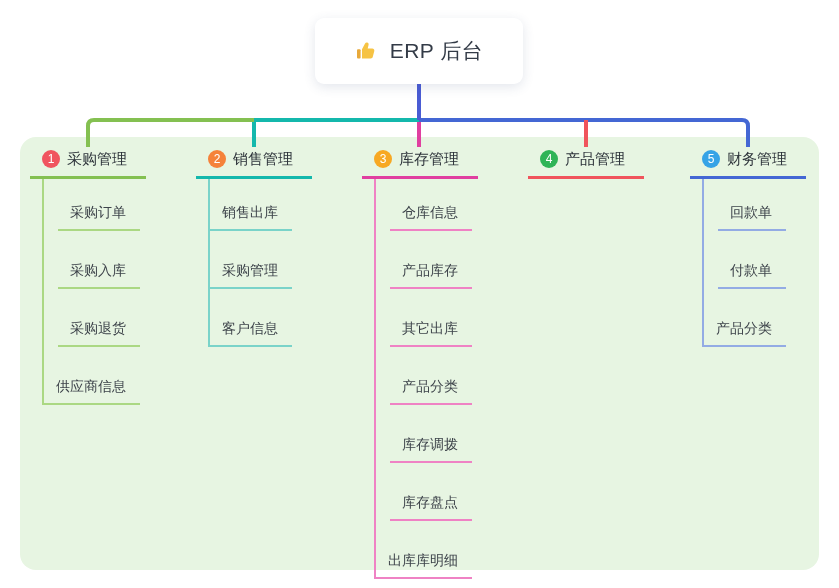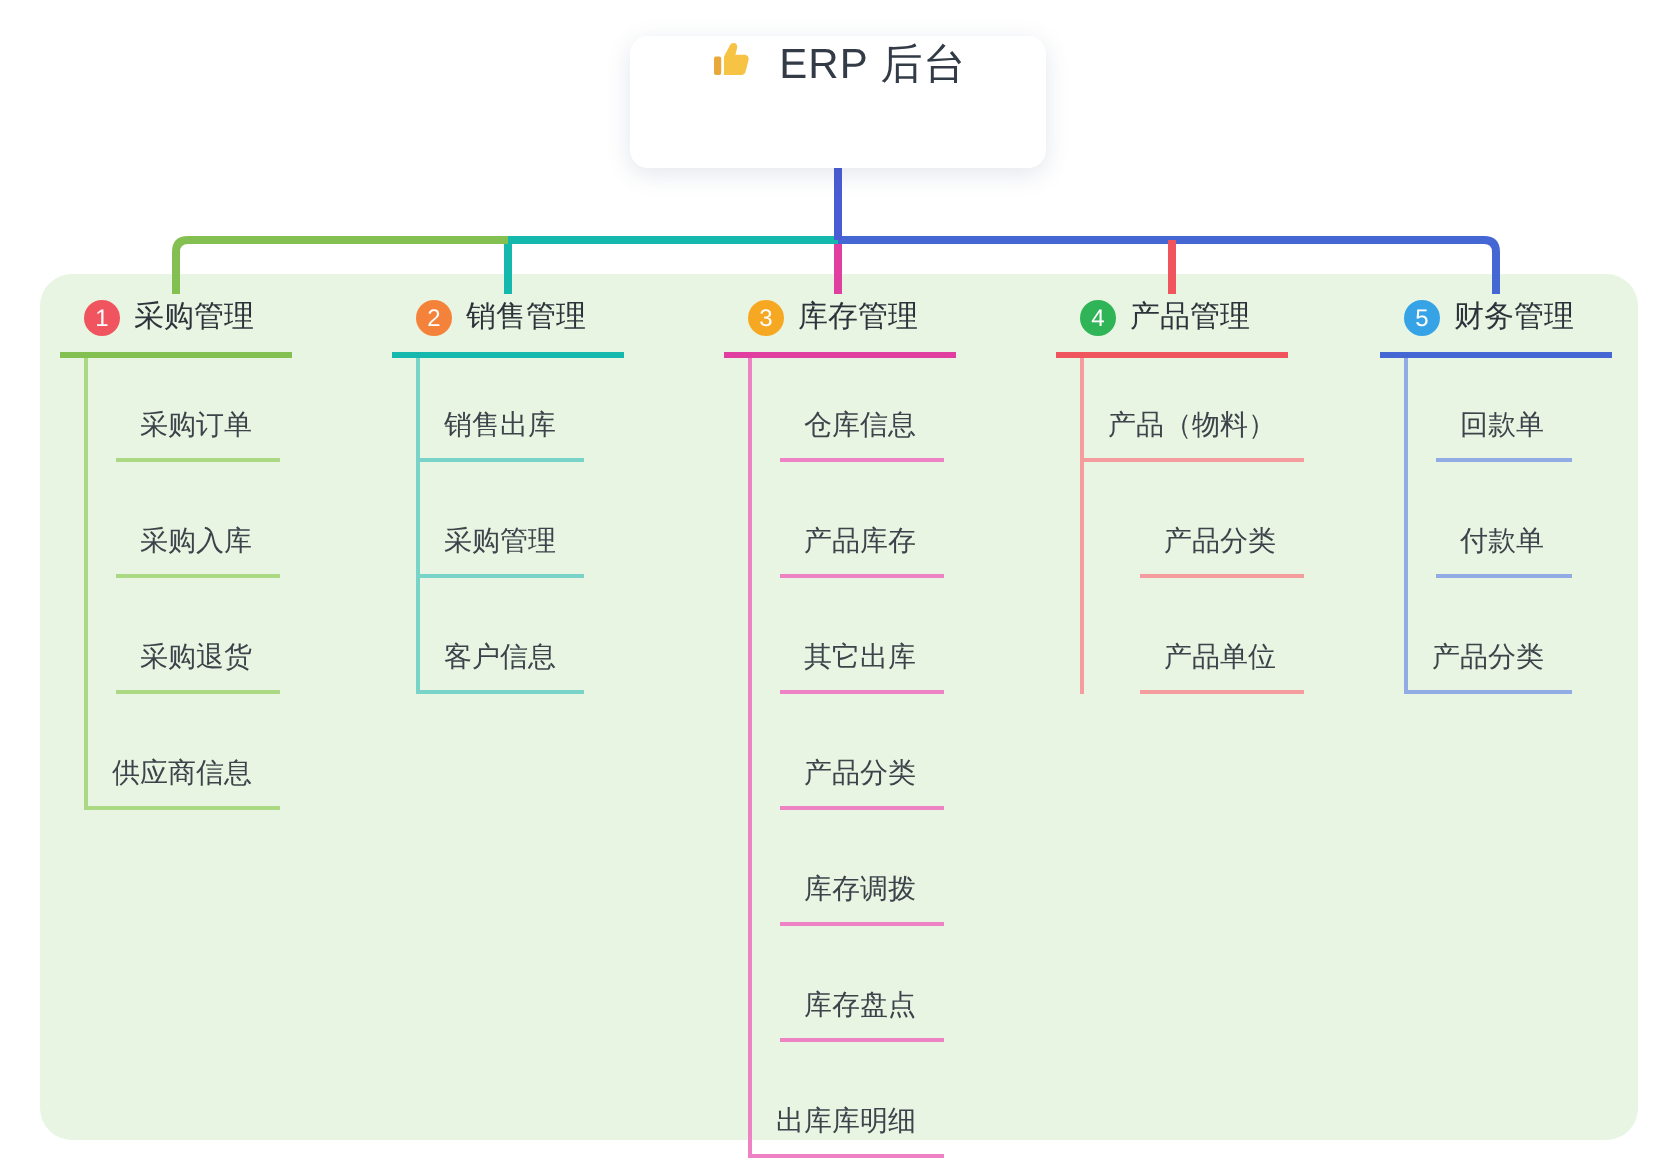--- a/index.html
+++ b/index.html
@@ -10,21 +10,21 @@
   .panel{position:absolute;left:20px;top:137px;width:799px;height:433px;
          background:#e7f5e2;border-radius:16px;}
 
   
   svg.wires{position:absolute;left:0;top:0;width:839px;height:588px;pointer-events:none;}
   svg.wires path{fill:none;stroke-width:4;}
 
   
   .root-card{position:absolute;left:315px;top:18px;width:208px;height:66px;
              background:#ffffff;border-radius:9px;box-shadow:0 3px 12px rgba(60,80,120,.14);
-             display:flex;align-items:flex-start;justify-content:center;gap:11px;
+             display:flex;align-items:center;justify-content:center;gap:11px;
              font-size:21px;color:#333b47;letter-spacing:.5px;}
   .root-card .thumb{display:flex;align-items:center;}
 
   
   .branch{position:absolute;top:148px;width:140px;}
   .branch-label{display:flex;align-items:center;gap:7px;box-sizing:border-box;
                 min-width:116px;width:116px;padding:0 0 7px 12px;border-bottom:3px solid #888;
                 font-size:15px;color:#2d333a;line-height:21px;cursor:default;}
   .badge{width:18px;height:18px;border-radius:50%;flex:0 0 18px;
          display:flex;align-items:center;justify-content:center;
@@ -143,33 +143,20 @@
     <span>出库库明细</span>
   </li>
 </ul>
   </div>
 
   <div class="branch" style="left: 528px; --light: #f49c9e;">
     <div class="branch-label" style="border-bottom-color: rgb(240, 84, 92);">
       <span class="badge" style="background-color: rgb(47, 180, 87);">4</span>
       <span>产品管理</span>
     </div>
-    <ul class="children">
-  <li class="child">
-    <span>产品（物料）</span>
-  </li>
-
-  <li class="child">
-    <span>产品分类</span>
-  </li>
-
-  <li class="child">
-    <span>产品单位</span>
-  </li>
-</ul>
   </div>
 
   <div class="branch" style="left: 690px; --light: #93abe4;">
     <div class="branch-label" style="border-bottom-color: rgb(68, 103, 212);">
       <span class="badge" style="background-color: rgb(54, 163, 230);">5</span>
       <span>财务管理</span>
     </div>
     <ul class="children">
   <li class="child">
     <span>回款单</span>

